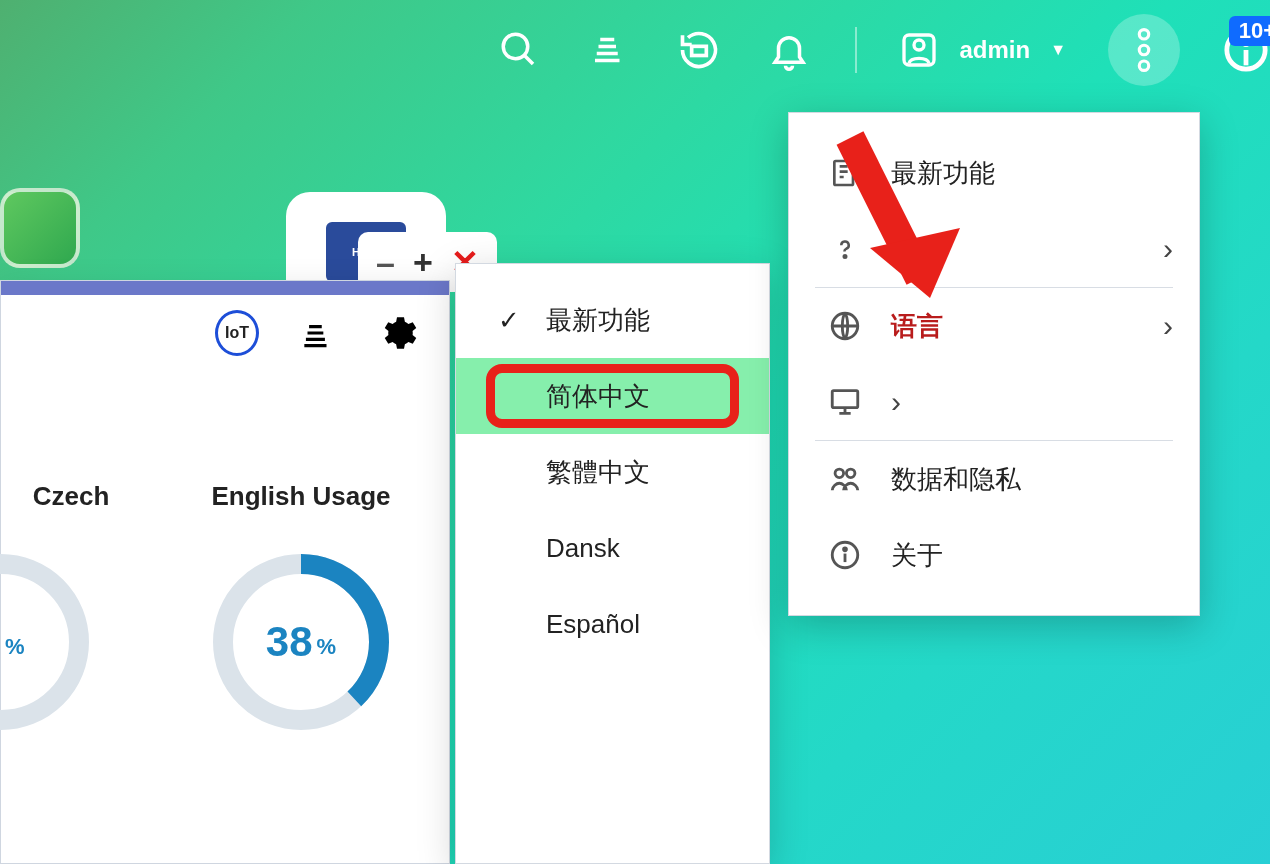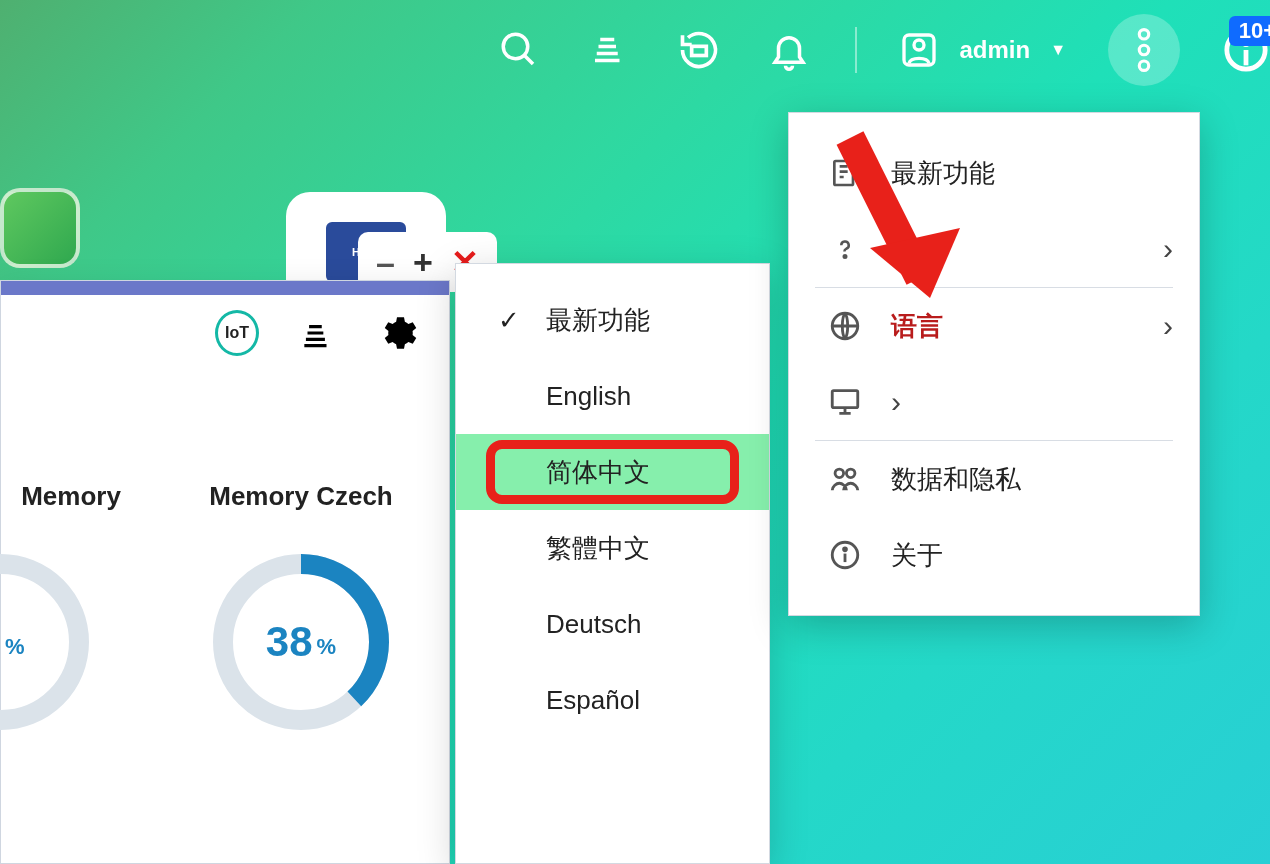--- a/index.html
+++ b/index.html
@@ -27,21 +27,21 @@
 
 .win{position:absolute;left:0;top:280px;width:450px;height:584px;background:#fff;border:1px solid #cfd6e0;box-shadow:0 8px 30px rgba(0,0,0,.12)}
 .win-bar{height:14px;background:#6b78c9}
 .win-controls{position:absolute;left:358px;top:232px;display:flex;gap:18px;align-items:center;background:#fff;padding:10px 18px;border-radius:10px 10px 0 0}
 .wctl{font-size:34px;font-weight:700;cursor:pointer}
 .wctl.min{color:#555}
 .wctl.max{color:#333}
 .wctl.close{color:#e71c1c}
 .win-tools{position:absolute;right:30px;top:30px;display:flex;gap:36px;align-items:center}
 .win-tools .tool{width:44px;height:44px;display:flex;align-items:center;justify-content:center;cursor:pointer;color:#222}
-.iot-ring{width:46px;height:46px;border:3px solid #14b8a6;border-radius:50%;display:flex;align-items:center;justify-content:center;font-weight:700;font-size:16px}
+.iot-ring{width:46px;height:46px;border:3px solid #1d4ed8;border-radius:50%;display:flex;align-items:center;justify-content:center;font-weight:700;font-size:16px}
 .win-body{position:absolute;left:0;top:200px;right:0;display:flex;gap:10px;padding:0 20px}
 .metric{flex:0 0 auto;text-align:center}
 .metric .lbl{font-size:26px;font-weight:700;color:#222;margin-bottom:40px}
 .metric .ring{position:relative;width:180px;height:180px;margin:0 auto}
 .metric .ring svg{transform:rotate(-90deg)}
 .metric .ring-val{position:absolute;inset:0;display:flex;align-items:center;justify-content:center;font-size:42px;font-weight:700;color:#1b84c1}
 .metric .ring-val .pct{font-size:22px;margin-left:4px;margin-top:10px}
 
 
 .lang-menu{position:absolute;left:455px;top:263px;width:315px;height:601px;background:#fff;border:1px solid #d3d9e1;box-shadow:0 10px 36px rgba(0,0,0,.18);padding-top:18px}
@@ -140,65 +140,62 @@
         </svg>
     </span>
     <span class="tool">
       <svg width="42" height="42" viewBox="0 0 24 24" fill="#000">
           <path d="M12 8a4 4 0 1 0 0 8 4 4 0 0 0 0-8zm9 4a7 7 0 0 0-.1-1.2l2.1-1.6-2-3.4-2.5 1a7 7 0 0 0-2-1.2L16 3h-4l-.5 2.6a7 7 0 0 0-2 1.2l-2.5-1-2 3.4 2.1 1.6A7 7 0 0 0 7 12c0 .4 0 .8.1 1.2l-2.1 1.6 2 3.4 2.5-1c.6.5 1.3.9 2 1.2L12 21h4l.5-2.6c.7-.3 1.4-.7 2-1.2l2.5 1 2-3.4-2.1-1.6c.1-.4.1-.8.1-1.2z"></path>
         </svg>
     </span>
   </div>
   <div class="win-body">
     <div class="metric" style="width:100px">
-      <div class="lbl">Memory</div>
+      <div class="lbl">Czech</div>
       <div class="ring" style="margin-left:-110px">
         <svg width="180" height="180">
             <circle cx="90" cy="90" r="78" stroke="#dbe3ea" stroke-width="20" fill="none"></circle>
             <circle cx="90" cy="90" r="78" stroke="#1b84c1" stroke-width="20" fill="none" stroke-dasharray="490" stroke-dashoffset="490"></circle>
           </svg>
         <div class="ring-val">
             <span>0</span>
             <span class="pct">%</span>
           </div>
       </div>
     </div>
     <div class="metric" style="width:280px;margin-left:30px">
-      <div class="lbl">Memory Czech</div>
+      <div class="lbl">English Usage</div>
       <div class="ring">
         <svg width="180" height="180">
             <circle cx="90" cy="90" r="78" stroke="#dbe3ea" stroke-width="20" fill="none"></circle>
             <circle cx="90" cy="90" r="78" stroke="#1b84c1" stroke-width="20" fill="none" stroke-dasharray="490" stroke-dashoffset="304"></circle>
           </svg>
         <div class="ring-val">
             <span>38</span>
             <span class="pct">%</span>
           </div>
       </div>
     </div>
   </div>
 </div>
 
 <div class="lang-menu">
   <div class="lang-item">
       <span class="check">✓</span>
       <span>最新功能</span>
     </div>
-  <div class="lang-item">
-      <span>English</span>
-    </div>
   <div class="lang-item hl">
       <span>简体中文</span>
       <span class="red-box"></span>
     </div>
   <div class="lang-item">
       <span>繁體中文</span>
     </div>
   <div class="lang-item">
-      <span>Deutsch</span>
+      <span>Dansk</span>
     </div>
   <div class="lang-item">
       <span>Español</span>
     </div>
 </div>
 
 <div class="menu">
   <div class="menu-item">
     <span class="mi-ico">
         <svg width="32" height="32" viewBox="0 0 24 24" fill="none" stroke="#555" stroke-width="2">

